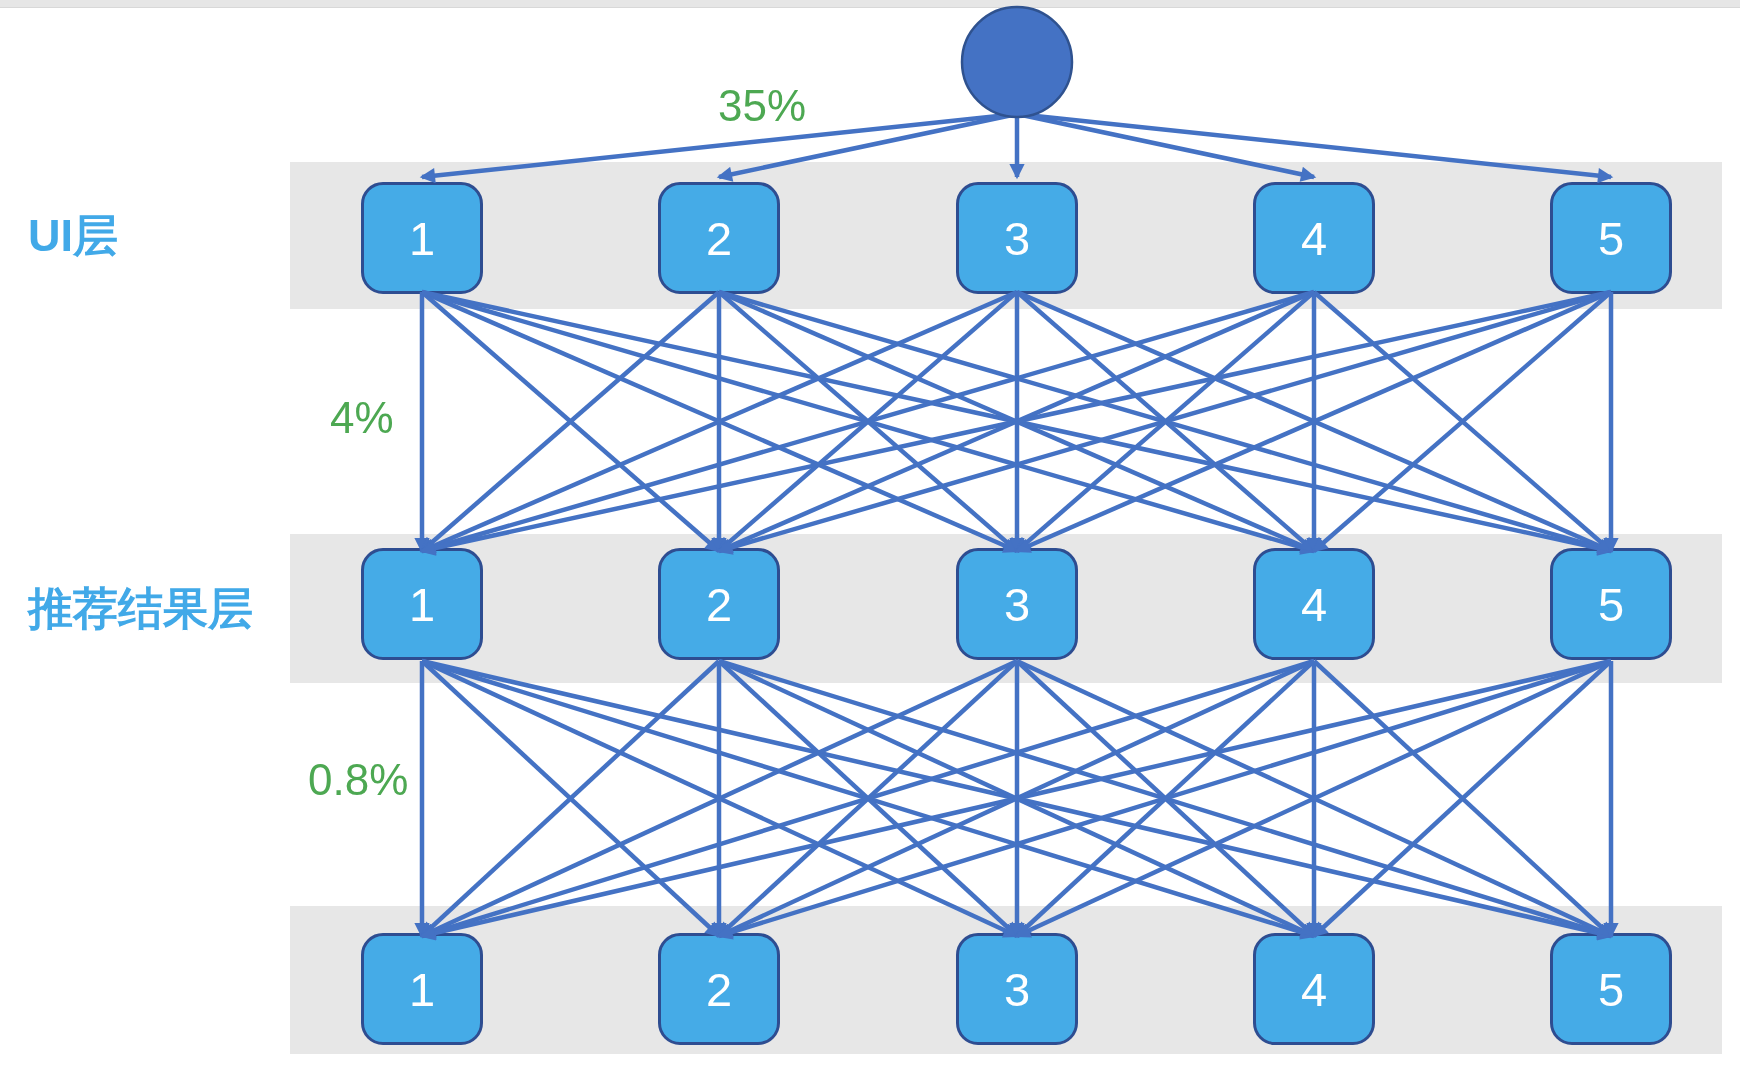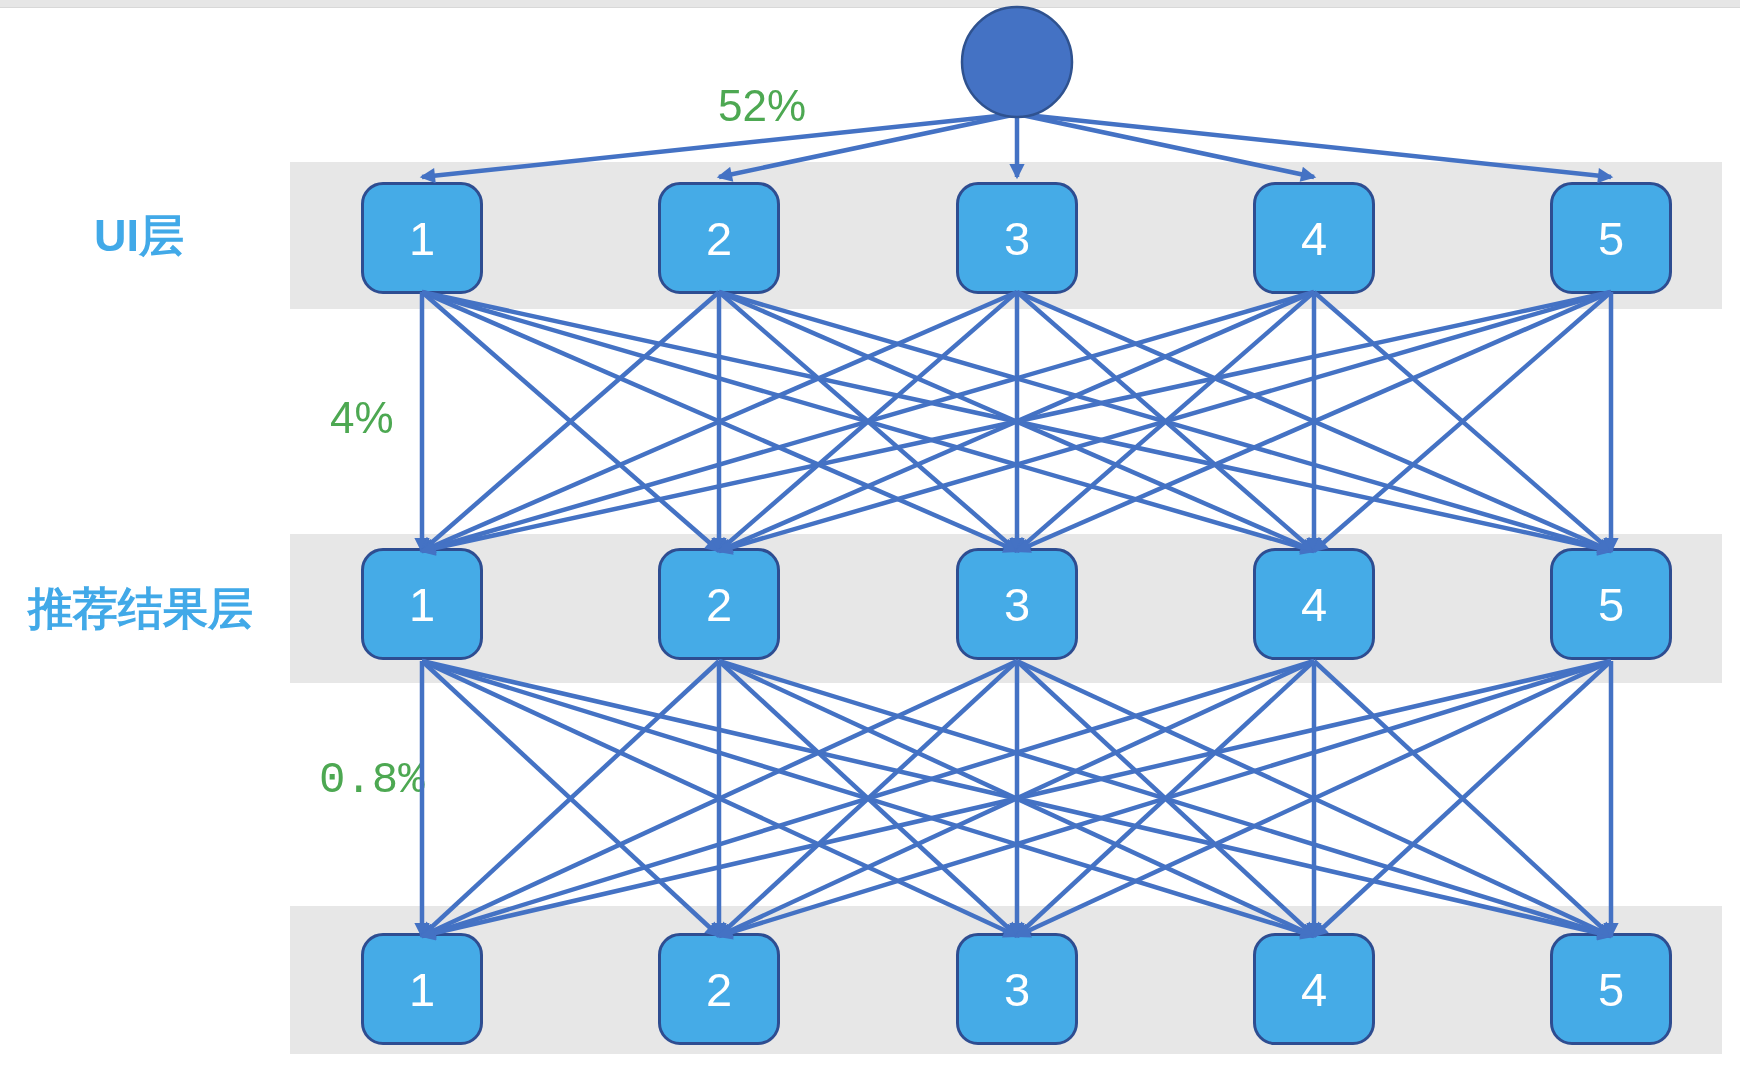--- a/index.html
+++ b/index.html
@@ -16,35 +16,35 @@
   }
   .band{
     position:absolute;left:290px;width:1432px;
     background:#e7e7e7;
   }
   .band.b1{top:162px;height:147px;}
   .band.b2{top:534px;height:149px;}
   .band.b3{top:906px;height:148px;}
   .layer-label{
     position:absolute;left:28px;width:222px;
-    text-align:center;
+    text-align:left;
     color:#41a9e8;font-weight:bold;font-size:45px;line-height:1.05;
     white-space:nowrap;
   }
   .layer-label.l1{top:212px;}
   .layer-label.l2{top:585px;}
   .layer-label.l3{top:963px;}
   .rate-label{
     position:absolute;
     color:#4da852;font-size:44px;line-height:1.0;
     white-space:nowrap;
   }
   .rate-label.r1{left:718px;top:84px;}
   .rate-label.r2{left:330px;top:396px;}
-  .rate-label.r3{left:319px;top:758px;font-family:Liberation Mono, monospace;}
+  .rate-label.r3{left:308px;top:758px;}
   .node{
     position:absolute;
     width:122px;height:112px;
     box-sizing:border-box;
     background:#45abe7;
     border:3px solid #2e4d91;
     border-radius:22px;
     display:flex;align-items:center;justify-content:center;
     color:#ffffff;font-size:47px;font-weight:400;
     z-index:2;
@@ -64,21 +64,21 @@
 
   <div class="top-strip"></div>
 
   <div class="band b1"></div>
   <div class="band b2"></div>
   <div class="band b3"></div>
 
   <div class="layer-label l1">UI层</div>
   <div class="layer-label l2">推荐结果层</div>
 
-  <div class="rate-label r1">52%</div>
+  <div class="rate-label r1">35%</div>
   <div class="rate-label r2">4%</div>
   <div class="rate-label r3">0.8%</div>
 
   <div class="node row1 c1">1</div>
   <div class="node row1 c2">2</div>
   <div class="node row1 c3">3</div>
   <div class="node row1 c4">4</div>
   <div class="node row1 c5">5</div>
 
   <div class="node row2 c1">1</div>

